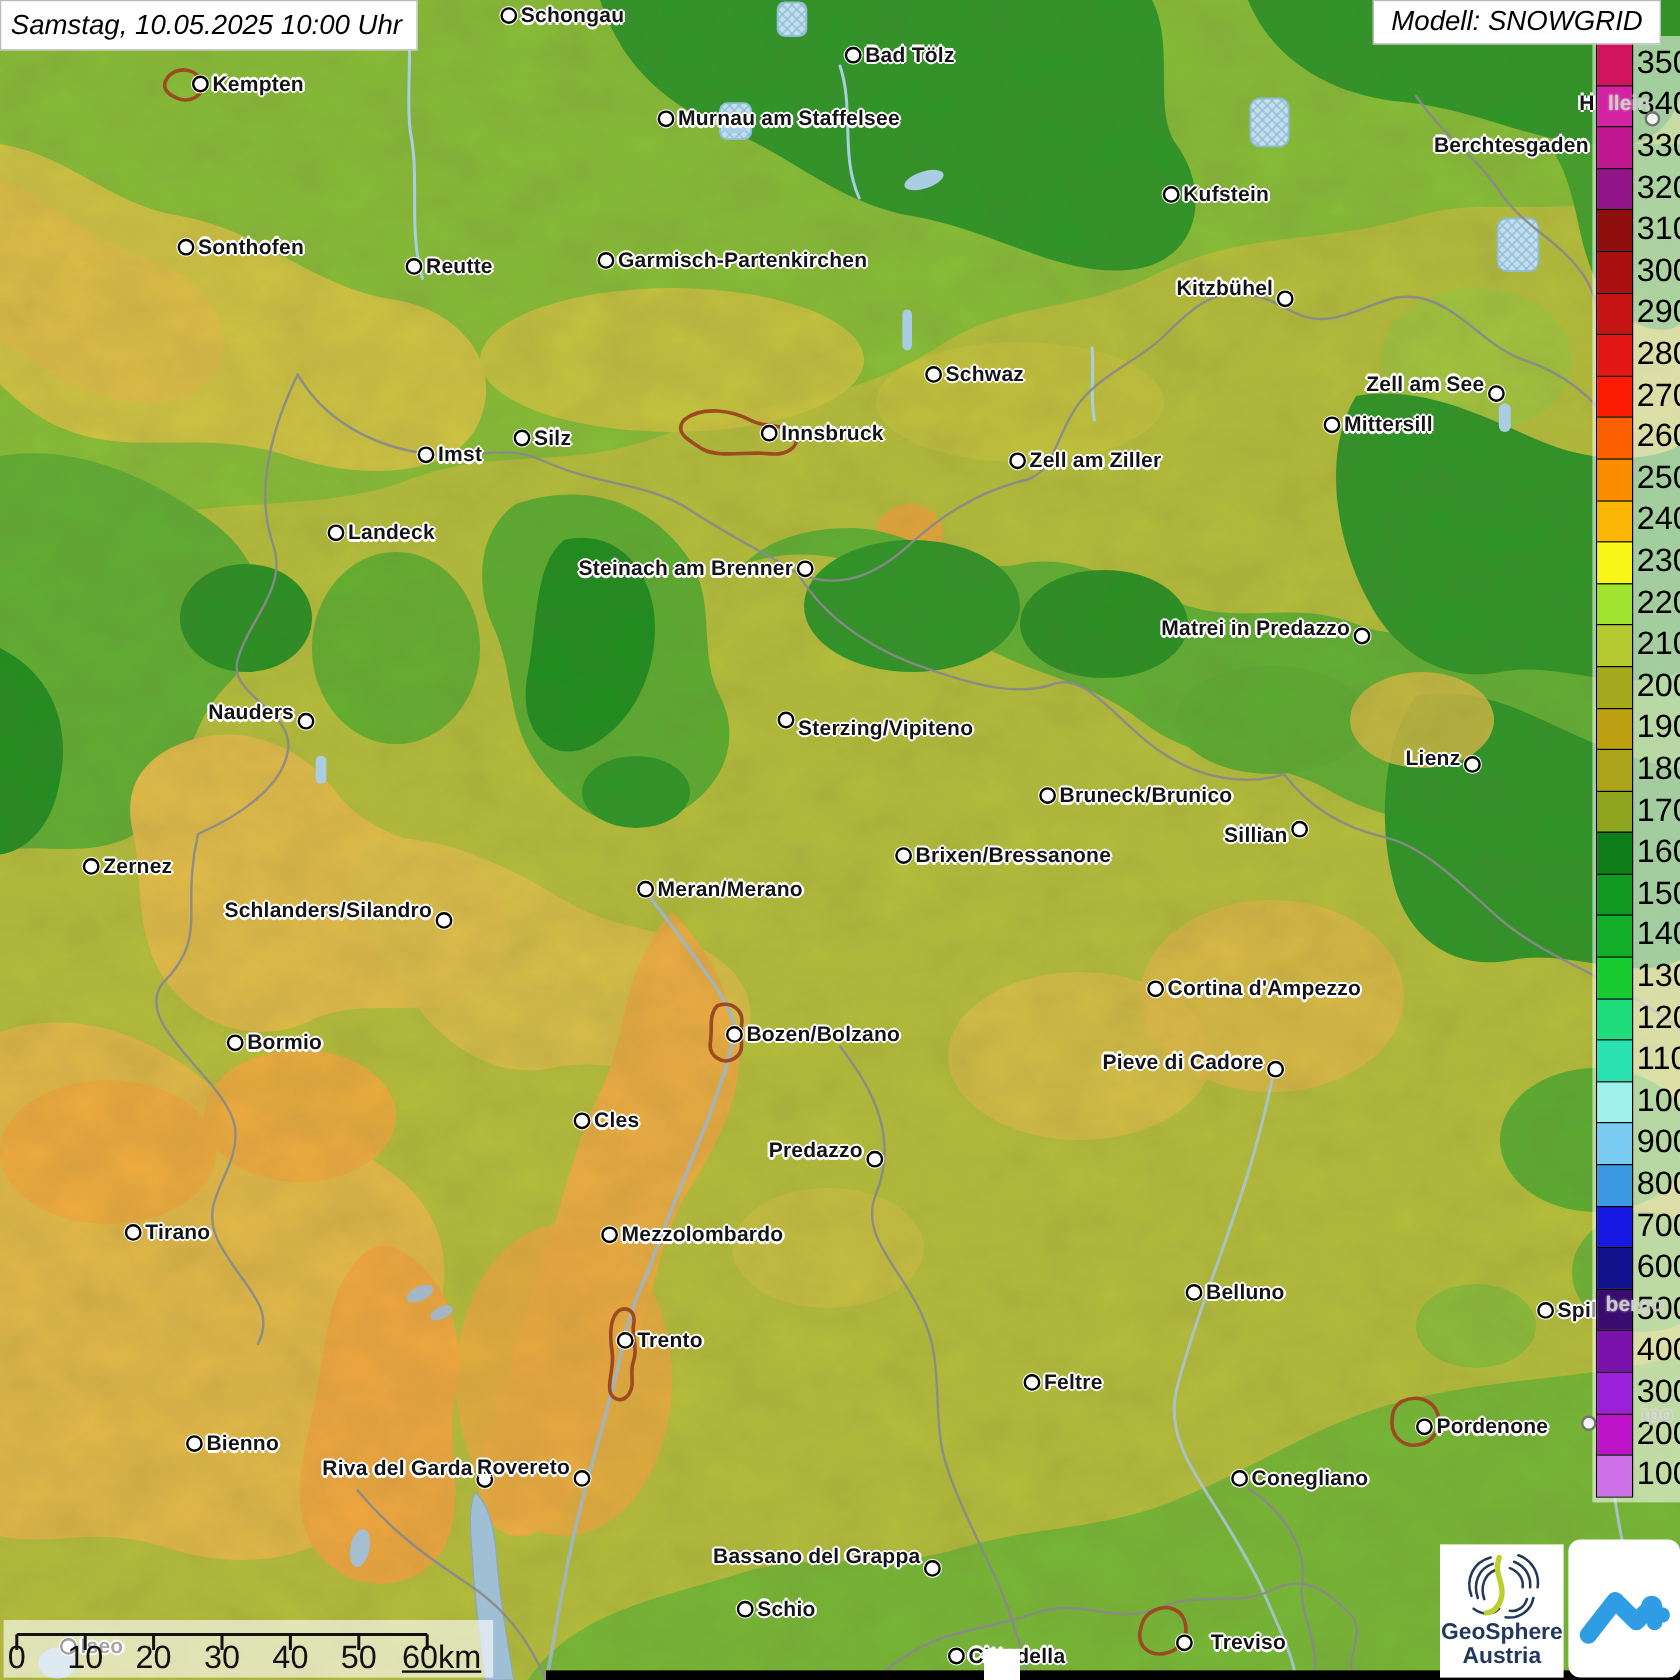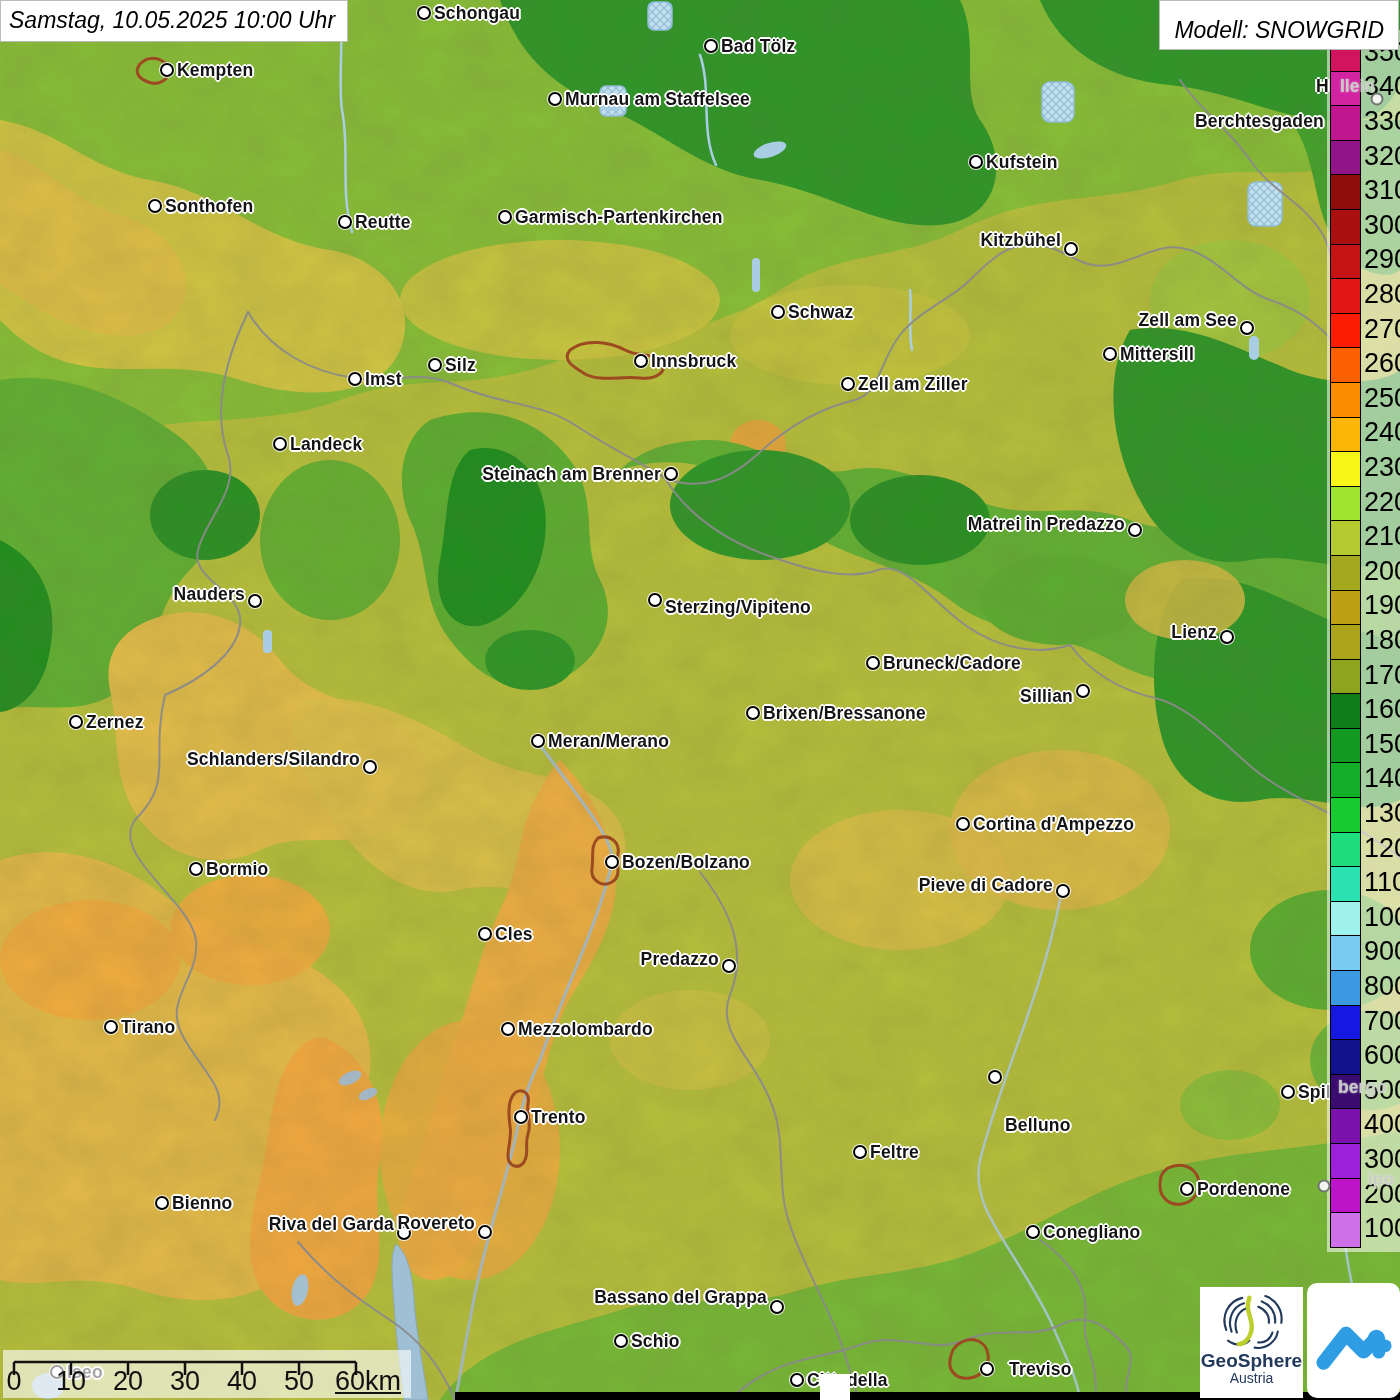--- a/index.html
+++ b/index.html
@@ -41,38 +41,38 @@
   .gdot{position:absolute;transform:translate(-50%,-50%);width:13px;height:13px;
         border-radius:50%;background:#f4f5f0;border:2.5px solid #70756f;
         box-sizing:border-box;}
 
   
   #title-box{position:absolute;left:0;top:0;background:#fff;border:1px solid #bbb;
        padding:5px 12px 7px 8px;line-height:1.22;}
   #title-main{font-size:24px;font-weight:bold;color:#000;}
   #title-unit{font-size:24px;font-weight:normal;color:#000;}
   #title-sub{font-size:23px;font-style:italic;color:#000;}
-  #model-box{position:absolute;right:1px;top:0;background:#fff;border:1px solid #bbb;
-       padding:16px 14px 5px 14px;font-size:23px;font-style:italic;color:#000;}
+  #model-box{position:absolute;right:16px;top:0;background:#fff;border:1px solid #bbb;
+       padding:3px 14px 5px 14px;font-size:23px;font-style:italic;color:#000;}
 
   
   #scalebar{position:absolute;left:3px;top:1350px;width:408px;height:48px;
        background:rgba(255,255,255,.62);}
   #scalebar svg{position:absolute;left:0;top:0;}
   .ticklabel{position:absolute;top:16px;font-size:27px;color:#111;text-align:center;}
 
   
   #bottom-strip{position:absolute;left:455px;top:1392px;width:945px;height:8px;background:#000;}
   #cut-box{position:absolute;left:820px;top:1374px;width:30px;height:26px;background:#fff;}
 
   #geosphere-box{position:absolute;left:1200px;top:1287px;width:103px;height:111px;
        background:#fff;display:flex;flex-direction:column;align-items:center;
        justify-content:flex-start;padding-top:2px;box-sizing:border-box;}
   #geosphere-name{font-size:19px;font-weight:bold;color:#22395c;line-height:1.05;margin-top:-2px;}
-  #geosphere-sub{font-size:14px;color:#22395c;line-height:1.1;}
+  #geosphere-sub{font-size:19px;color:#22395c;line-height:1.1;font-weight:bold;}
   #bluelogo-box{position:absolute;left:1307px;top:1283px;width:93px;height:115px;
        background:#fff;border-radius:10px;display:flex;align-items:center;justify-content:center;}
 </style>
 </head>
 <body>
 
 <div id="app">
 
   <svg id="map-svg" width="1400" height="1400" viewBox="0 0 1400 1400">
     <defs>
@@ -268,21 +268,21 @@
       <div class="city" style="left: 655px; top: 600px;">
         <span class="dot"></span>
         <span class="clabel right" style="top: calc(50% + 7px); transform: translateY(-50%);">Sterzing/Vipiteno</span>
       </div>
       <div class="city" style="left: 1227px; top: 637px;">
         <span class="dot"></span>
         <span class="clabel left" style="top: calc(50% - 5px); transform: translateY(-50%);">Lienz</span>
       </div>
       <div class="city" style="left: 873px; top: 663px;">
         <span class="dot"></span>
-        <span class="clabel right" style="top: calc(50% + 0px); transform: translateY(-50%);">Bruneck/Cadore</span>
+        <span class="clabel right" style="top: calc(50% + 0px); transform: translateY(-50%);">Bruneck/Brunico</span>
       </div>
       <div class="city" style="left: 1083px; top: 691px;">
         <span class="dot"></span>
         <span class="clabel left" style="top: calc(50% + 5px); transform: translateY(-50%);">Sillian</span>
       </div>
       <div class="city" style="left: 753px; top: 713px;">
         <span class="dot"></span>
         <span class="clabel right" style="top: calc(50% + 0px); transform: translateY(-50%);">Brixen/Bressanone</span>
       </div>
       <div class="city" style="left: 76px; top: 722px;">
@@ -324,21 +324,21 @@
       <div class="city" style="left: 111px; top: 1027px;">
         <span class="dot"></span>
         <span class="clabel right" style="top: calc(50% + 0px); transform: translateY(-50%);">Tirano</span>
       </div>
       <div class="city" style="left: 508px; top: 1029px;">
         <span class="dot"></span>
         <span class="clabel right" style="top: calc(50% + 0px); transform: translateY(-50%);">Mezzolombardo</span>
       </div>
       <div class="city" style="left: 995px; top: 1077px;">
         <span class="dot"></span>
-        <span class="clabel right" style="top: calc(50% + 0px); transform: translateY(-50%); margin-top: 48px;">Belluno</span>
+        <span class="clabel right" style="top: calc(50% + 0px); transform: translateY(-50%);">Belluno</span>
       </div>
       <div class="city" style="left: 1288px; top: 1092px;">
         <span class="dot"></span>
         <span class="clabel right" style="top: calc(50% + 0px); transform: translateY(-50%);">Spili</span>
       </div>
       <div class="city" style="left: 521px; top: 1117px;">
         <span class="dot"></span>
         <span class="clabel right" style="top: calc(50% + 0px); transform: translateY(-50%);">Trento</span>
       </div>
       <div class="city" style="left: 860px; top: 1152px;">

